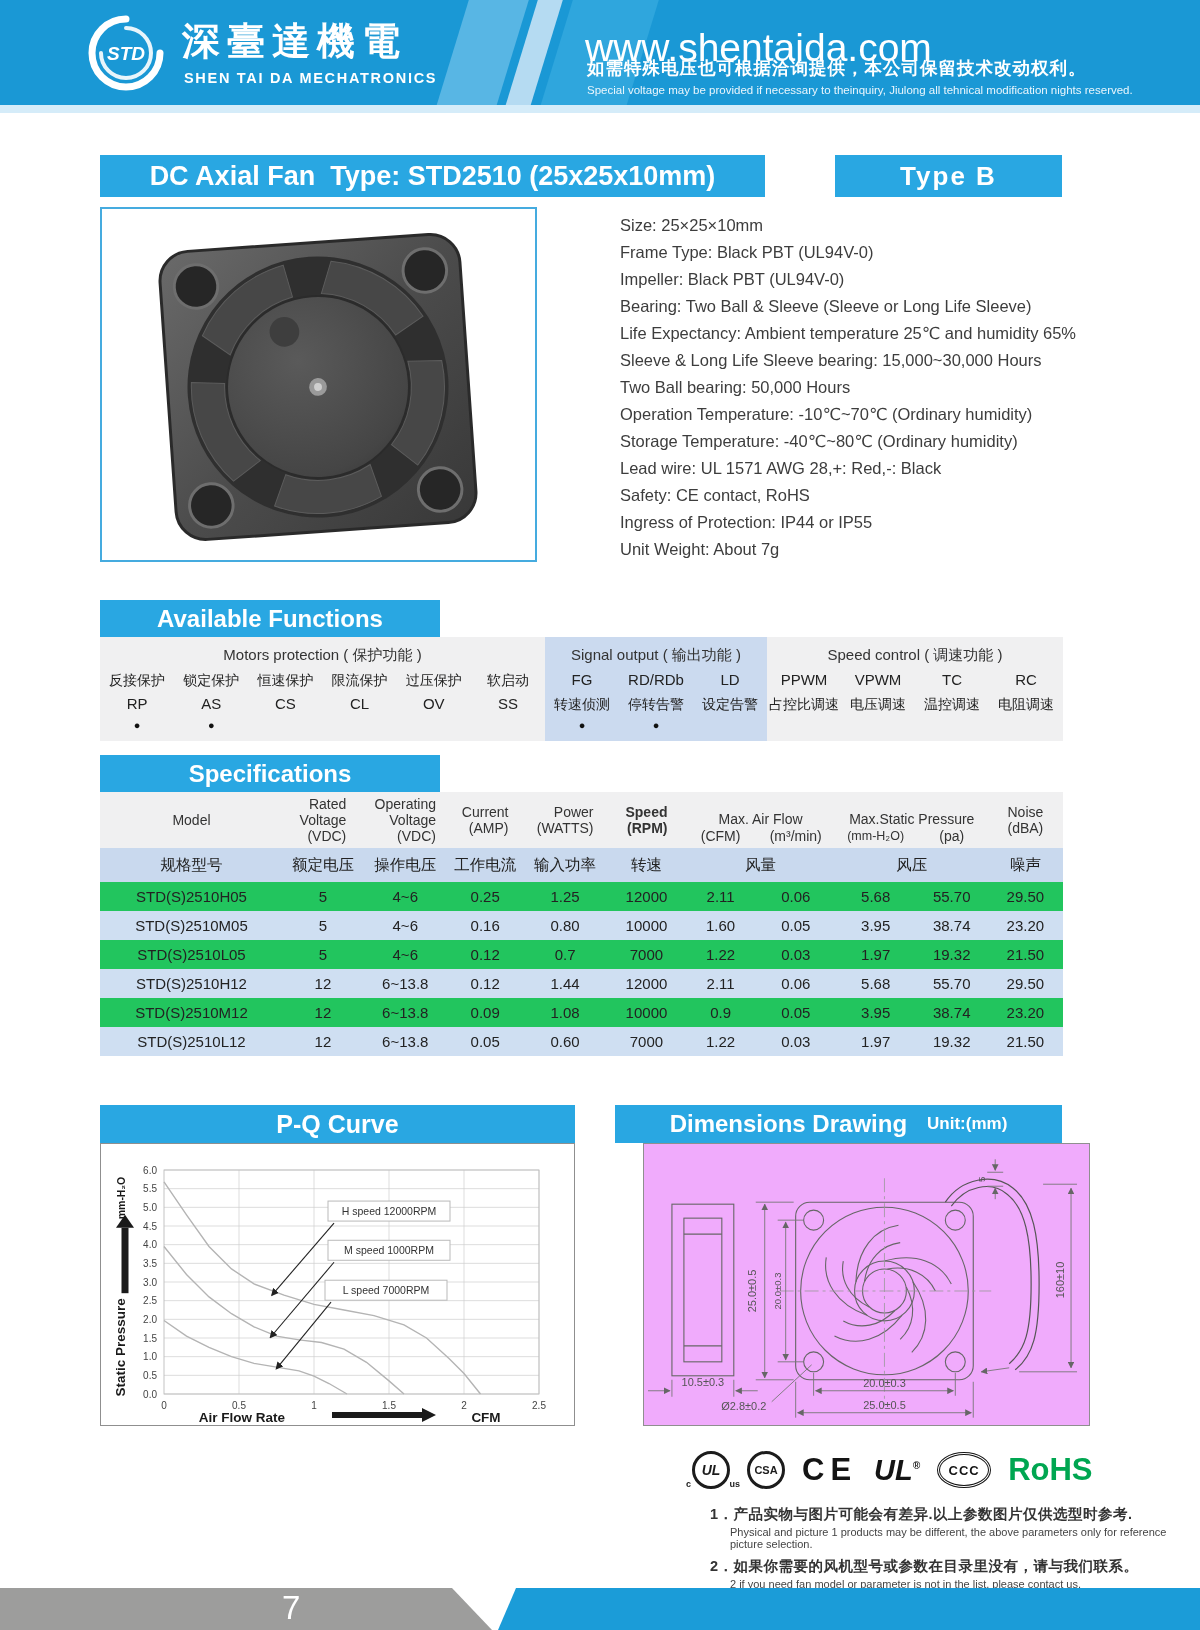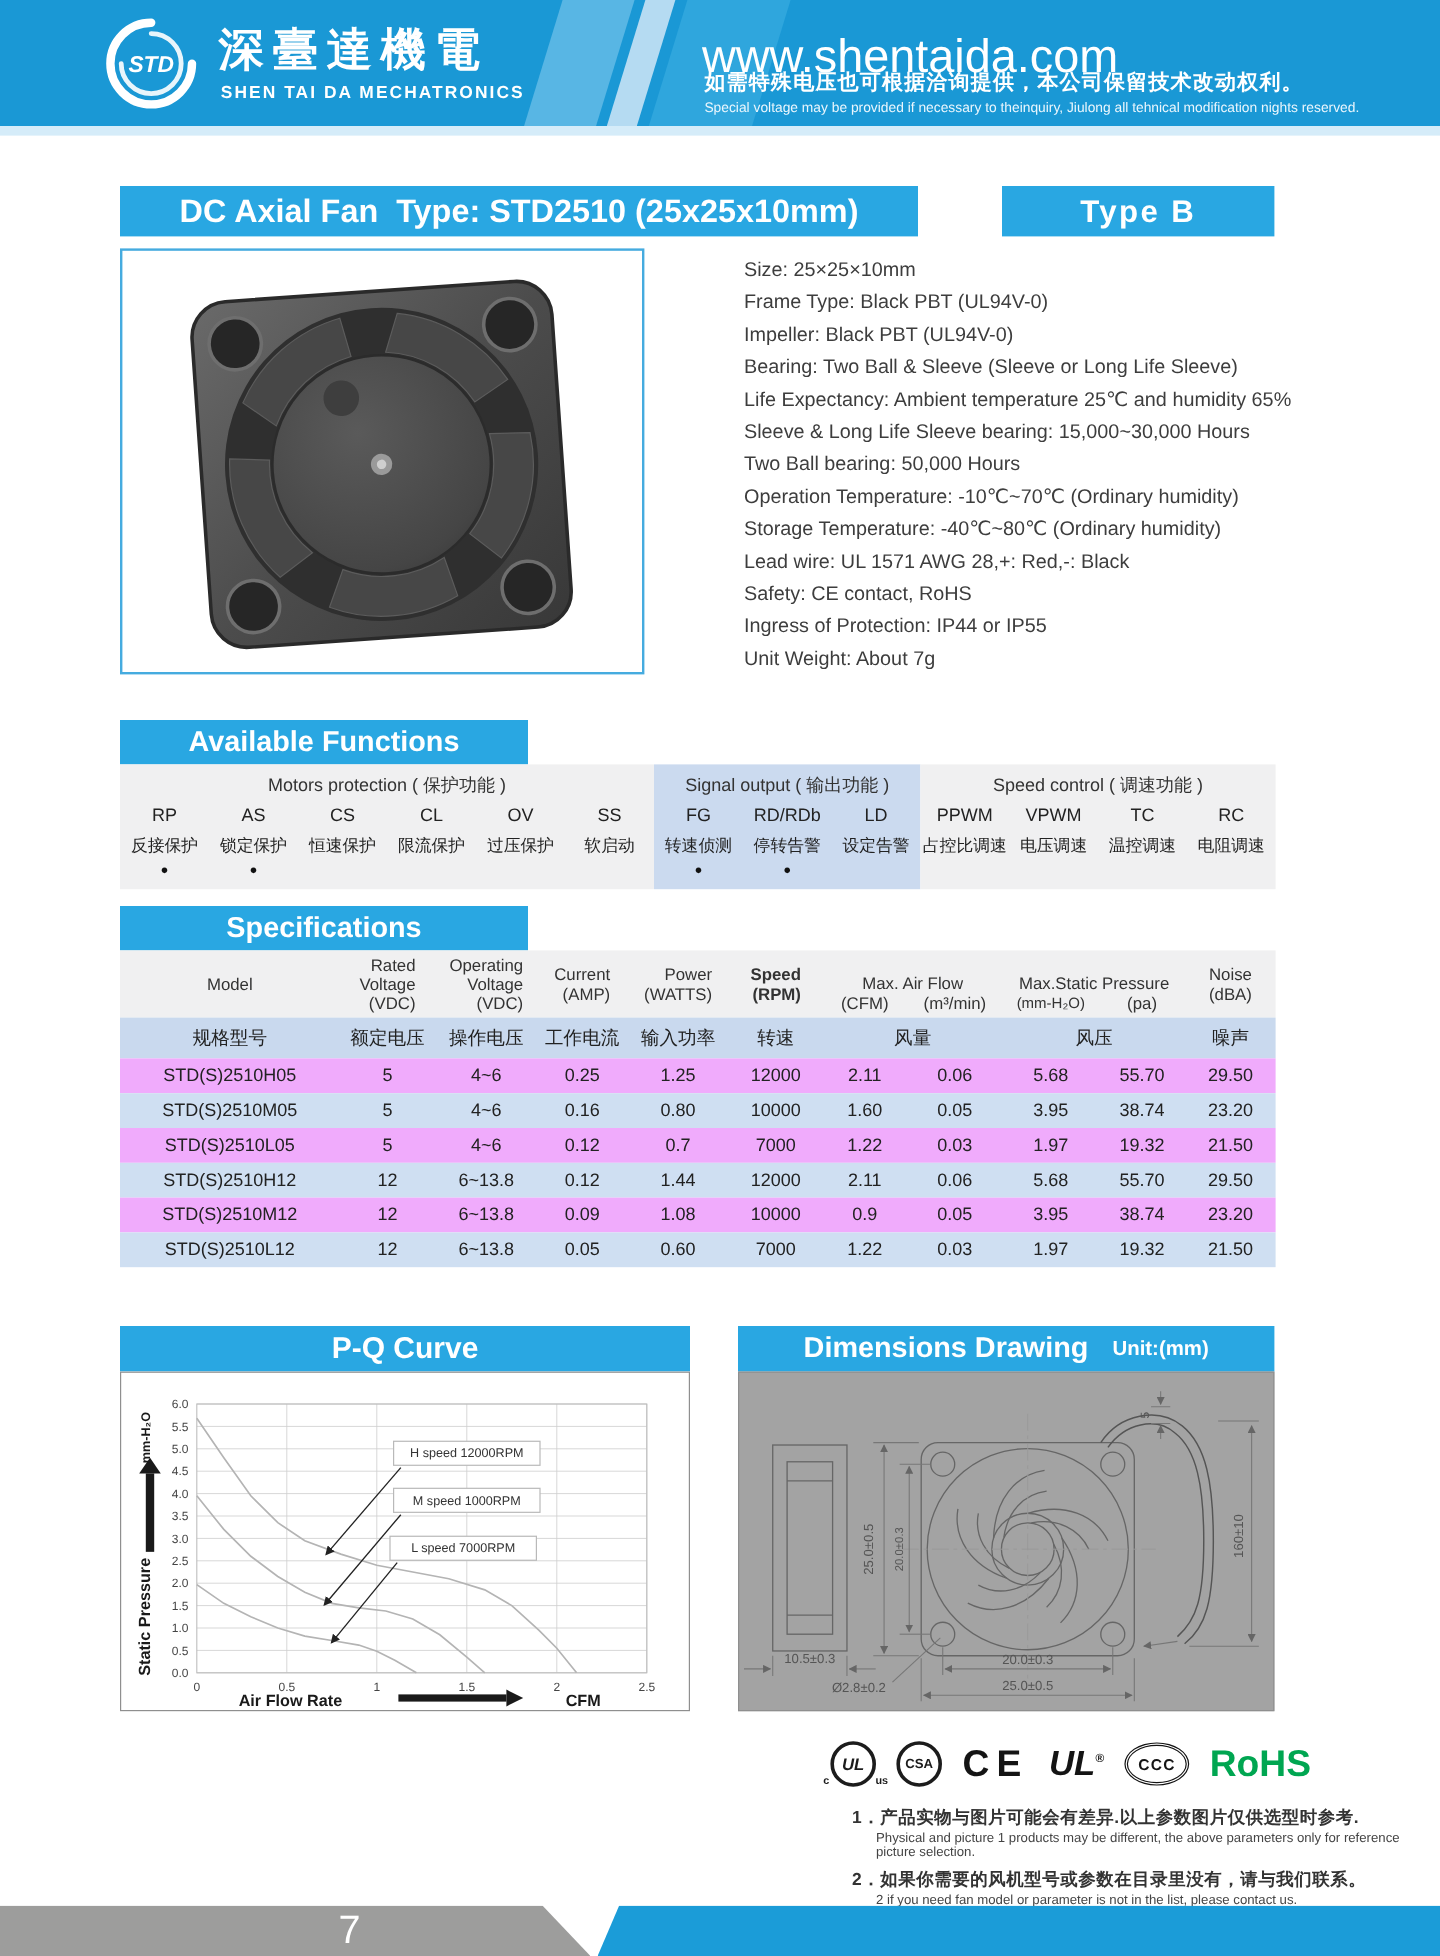--- a/index.html
+++ b/index.html
@@ -68,27 +68,27 @@
   .he-cfm{grid-column:7;grid-row:2;}
   .he-m3{grid-column:8;grid-row:2;}
   .he-press{grid-column:9/11;grid-row:1;align-self:end;}
   .he-mm{grid-column:9;grid-row:2;font-size:12.5px;}
   .he-pa{grid-column:10;grid-row:2;}
   .he-noise{grid-column:11;grid-row:1/3;}
   .head-cn{background:#c9d9ee;height:34px;font-size:15.5px;color:#222;}
   .head-cn div{display:flex;align-items:center;justify-content:center;}
   .hc-air{grid-column:7/9;}
   .hc-press{grid-column:9/11;}
-  .spec-row{height:29px;font-size:15px;color:#222;background:#f0abfc;}
+  .spec-row{height:29px;font-size:15px;color:#222;background:#22c55e;}
   .spec-row.alt{background:#cfdff2;}
   .spec-row div{display:flex;align-items:center;justify-content:center;}
 
   
   .pq-box{position:absolute;left:100px;top:1143px;width:475px;height:283px;border:1px solid #8f8f8f;box-sizing:border-box;background:#fff;}
-  .dim-box{position:absolute;left:615px;top:1143px;width:447px;height:283px;border:1px solid #8f8f8f;box-sizing:border-box;background:#a3a3a3;}
+  .dim-box{position:absolute;left:643px;top:1143px;width:447px;height:283px;border:1px solid #8f8f8f;box-sizing:border-box;background:#f0abfc;}
 
   
   .certs{position:absolute;left:692px;top:1448px;height:44px;display:flex;align-items:center;gap:17px;}
   .cert-circle{width:38px;height:38px;border:3px solid #1c1c1c;border-radius:50%;display:flex;align-items:center;
                justify-content:center;font-weight:bold;color:#1c1c1c;position:relative;box-sizing:border-box;}
   .cul .main{font-size:14px;font-style:italic;}
   .cul .c{position:absolute;left:-9px;bottom:-3px;font-size:9px;font-weight:bold;}
   .cul .us{position:absolute;right:-13px;bottom:-3px;font-size:9px;font-weight:bold;}
   .csa{font-size:11px;}
   .cert-ce{font-size:31px;font-weight:bold;letter-spacing:6px;color:#141414;}
@@ -188,35 +188,35 @@
       <div class="line">Lead wire: UL 1571 AWG 28,+: Red,-: Black</div>
       <div class="line">Safety: CE contact, RoHS</div>
       <div class="line">Ingress of Protection: IP44 or IP55</div>
       <div class="line">Unit Weight: About 7g</div>
     </div>
 
   <div class="sec-head" id="af-head">Available Functions</div>
   <div class="functions">
       <div class="func-group g0">
         <div class="fg-name">Motors protection ( 保护功能 )</div>
+        <div class="fg-row fg-cn">
+          <div class="fg-cell">反接保护</div>
+          <div class="fg-cell">锁定保护</div>
+          <div class="fg-cell">恒速保护</div>
+          <div class="fg-cell">限流保护</div>
+          <div class="fg-cell">过压保护</div>
+          <div class="fg-cell">软启动</div>
+        </div>
         <div class="fg-row fg-codes">
           <div class="fg-cell">RP</div>
           <div class="fg-cell">AS</div>
           <div class="fg-cell">CS</div>
           <div class="fg-cell">CL</div>
           <div class="fg-cell">OV</div>
           <div class="fg-cell">SS</div>
-        </div>
-        <div class="fg-row fg-cn">
-          <div class="fg-cell">反接保护</div>
-          <div class="fg-cell">锁定保护</div>
-          <div class="fg-cell">恒速保护</div>
-          <div class="fg-cell">限流保护</div>
-          <div class="fg-cell">过压保护</div>
-          <div class="fg-cell">软启动</div>
         </div>
         <div class="fg-row fg-dots">
           <div class="fg-cell">●</div>
           <div class="fg-cell">●</div>
           <div class="fg-cell"></div>
           <div class="fg-cell"></div>
           <div class="fg-cell"></div>
           <div class="fg-cell"></div>
         </div>
       </div>

